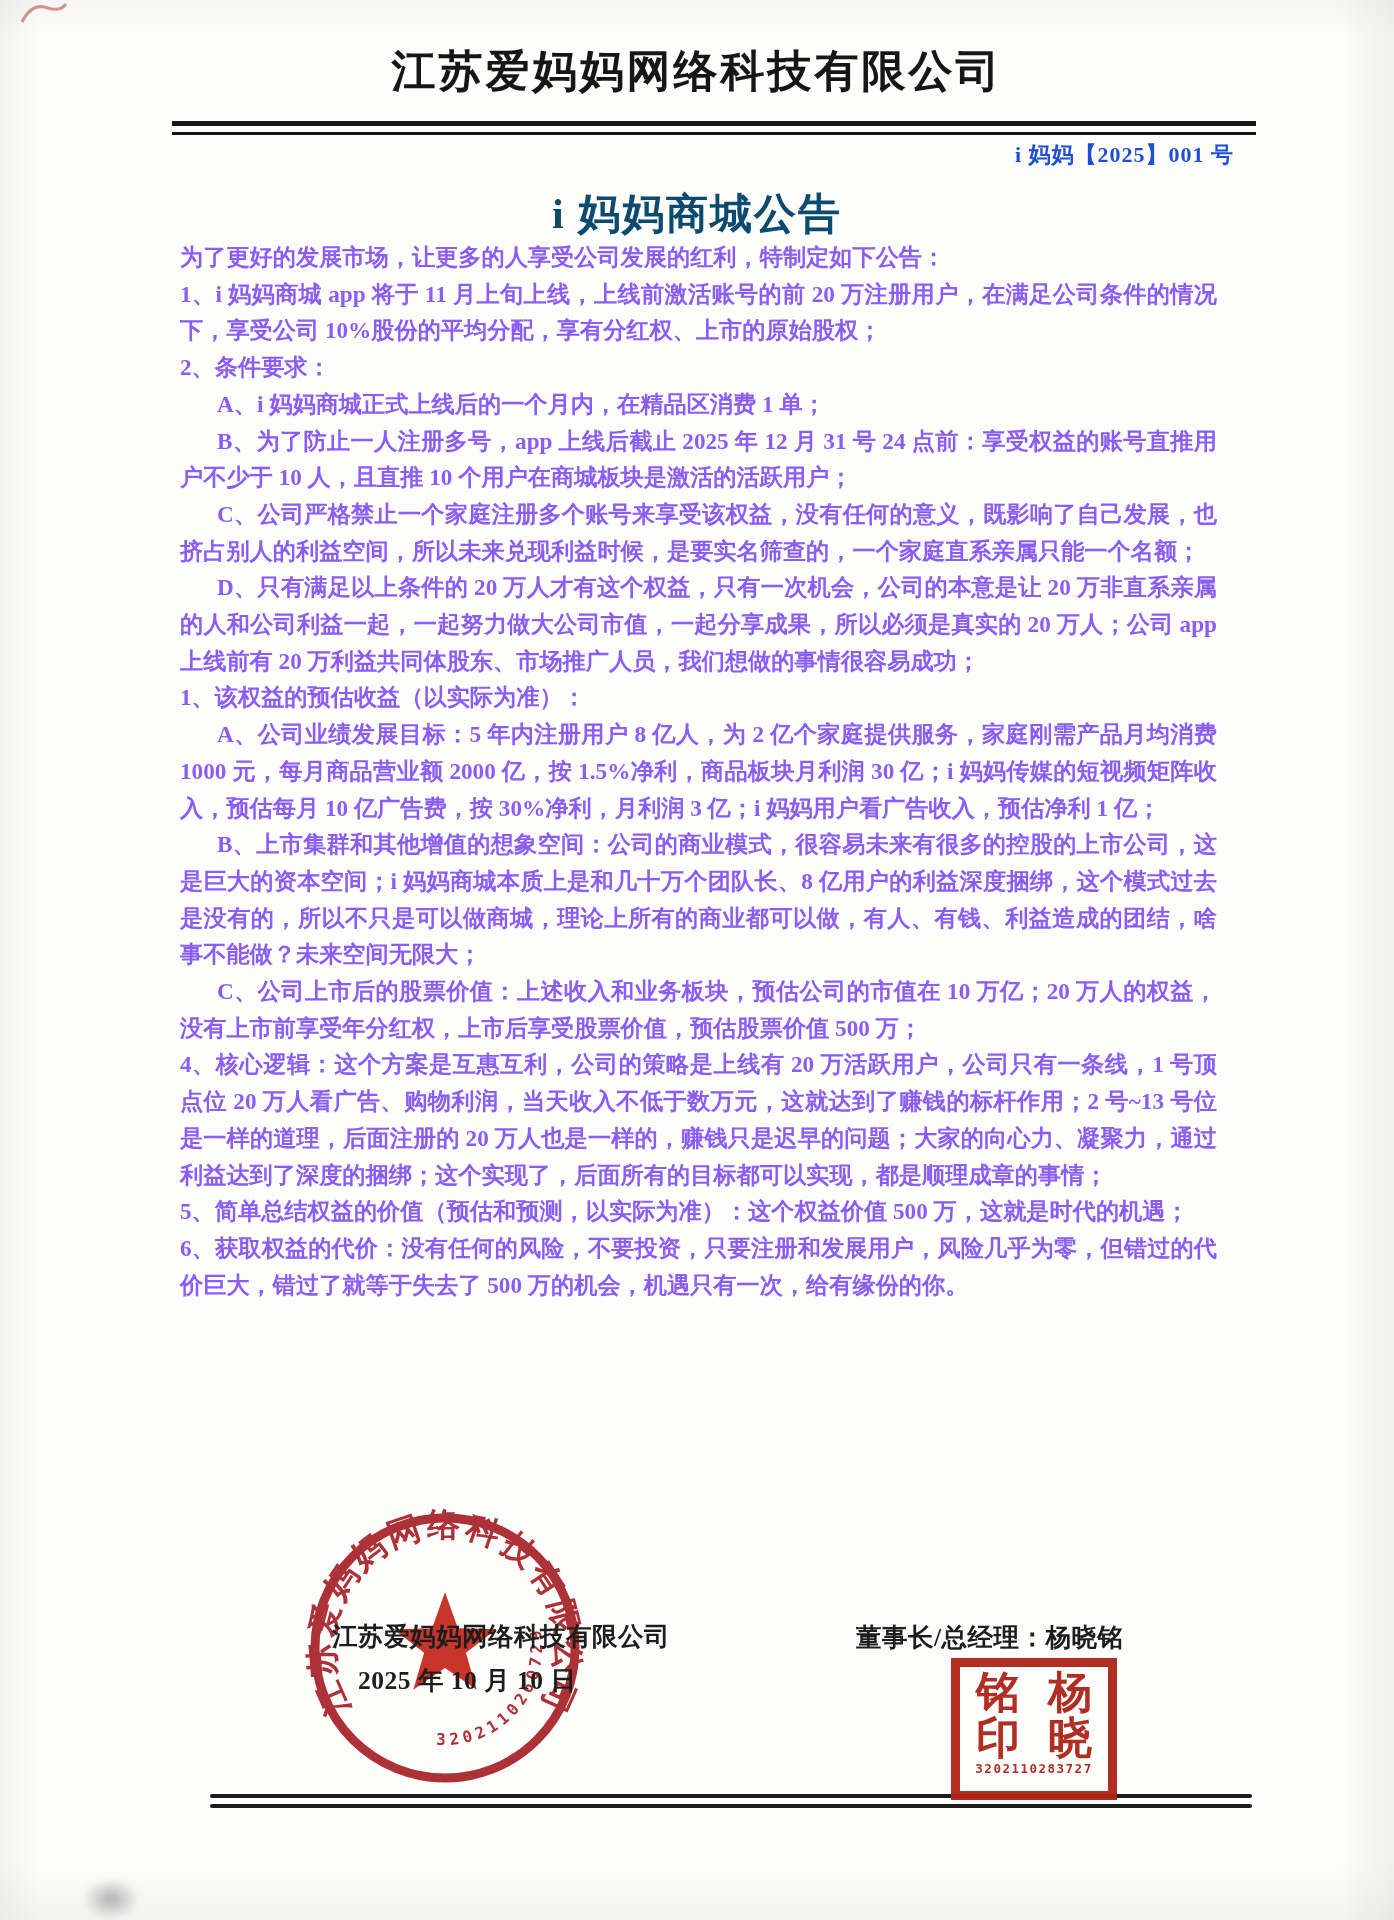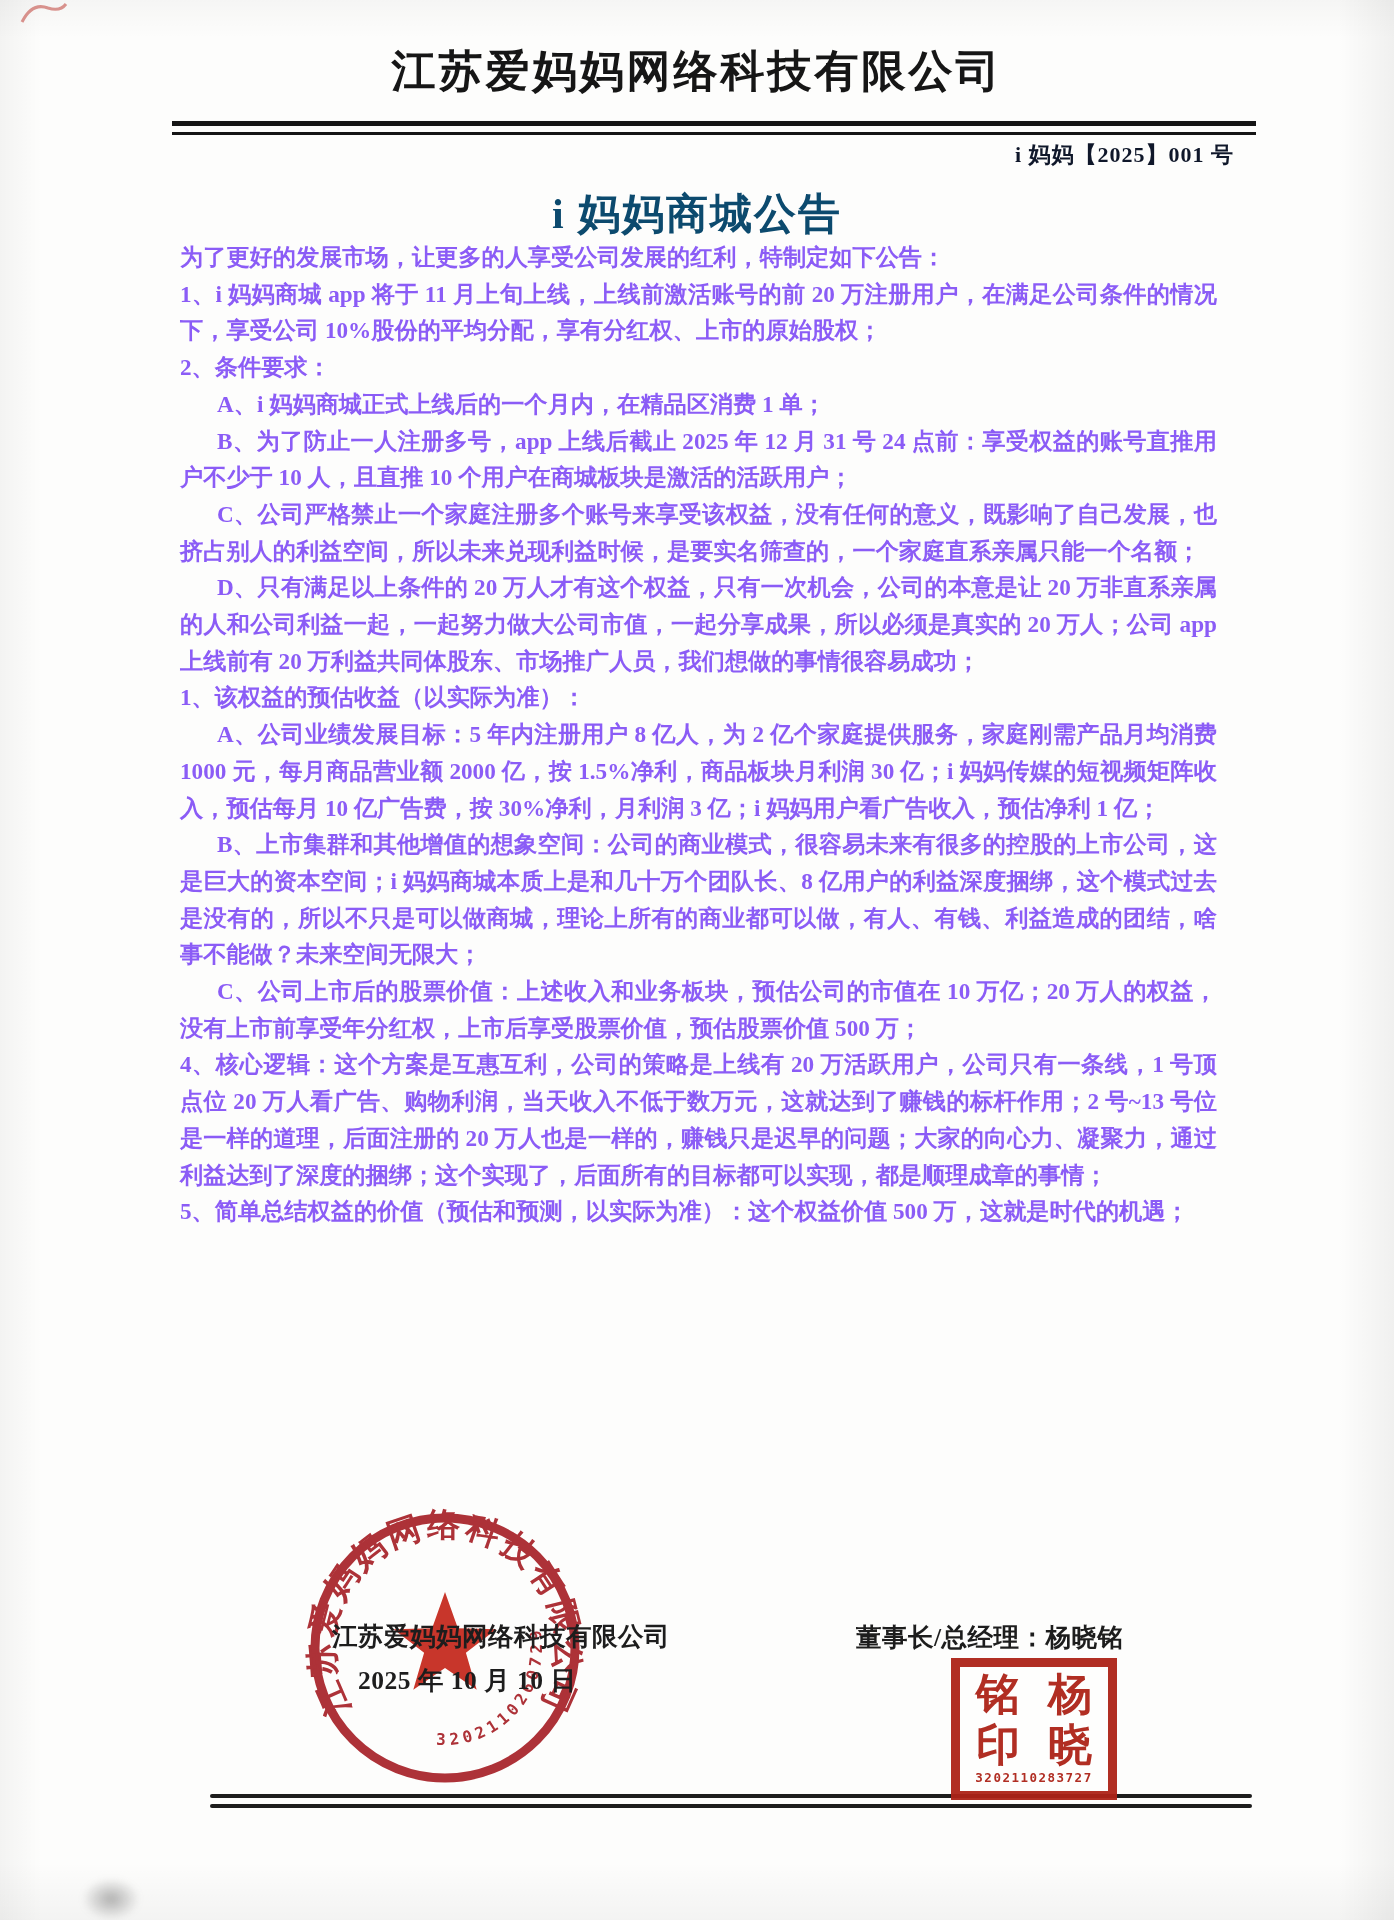--- a/index.html
+++ b/index.html
@@ -25,21 +25,21 @@
     font-family:"Liberation Sans","DejaVu Sans",sans-serif;
     color:#161616;
   }
   .header-rule{
     position:absolute;left:172px;width:1084px;
   }
   .header-rule .rule-a{height:5px;background:#151515;}
   .header-rule .rule-b{height:3px;background:#151515;margin-top:6px;}
   .doc-number{
     position:absolute;top:140px;right:160px;
-    font-size:22px;font-weight:600;color:#0f172a;letter-spacing:1px;
+    font-size:22px;font-weight:600;color:#1d4ed8;letter-spacing:1px;
   }
   .doc-title{
     position:absolute;top:186px;left:0;width:100%;
     text-align:center;font-size:42px;font-weight:800;letter-spacing:2px;
     color:#0c4a6e;
   }
   .body-text{
     position:absolute;left:180px;top:239px;width:1037px;
     font-size:23.2px;line-height:36.7px;text-align:justify;
     font-weight:600;color:#8b5cf6;
@@ -67,21 +67,21 @@
   .square-seal .chars{
     flex:1;display:grid;grid-template-columns:1fr 1fr;grid-template-rows:1fr 1fr;
     align-items:center;justify-items:center;padding:2px 2px 0 2px;
   }
   .square-seal .chars span{
     font-size:44px;font-weight:900;color:#ad2318;line-height:1;
     font-family:"Liberation Sans","DejaVu Sans",sans-serif;
   }
   .square-seal .seal-num{
     text-align:center;font-size:12.5px;font-weight:800;letter-spacing:1.5px;
-    color:#ad2318;padding-bottom:6px;
+    color:#ad2318;padding-bottom:15px;
     font-family:"DejaVu Sans Mono","Liberation Mono",monospace;
   }
   .smudge{
     position:absolute;left:82px;top:1878px;width:58px;height:42px;
     background:radial-gradient(closest-side, rgba(90,90,90,.45), rgba(90,90,90,0));
     filter:blur(3px);z-index:0;
   }
   .red-mark{position:absolute;left:18px;top:0px;opacity:.55;z-index:0;}
 </style>
 </head>
@@ -126,20 +126,21 @@
     <p class="para sub">A、公司业绩发展目标：5 年内注册用户 8 亿人，为 2 亿个家庭提供服务，家庭刚需产品月均消费 1000 元，每月商品营业额 2000 亿，按 1.5%净利，商品板块月利润 30 亿；i 妈妈传媒的短视频矩阵收入，预估每月 10 亿广告费，按 30%净利，月利润 3 亿；i 妈妈用户看广告收入，预估净利 1 亿；</p>
 
     <p class="para sub">B、上市集群和其他增值的想象空间：公司的商业模式，很容易未来有很多的控股的上市公司，这是巨大的资本空间；i 妈妈商城本质上是和几十万个团队长、8 亿用户的利益深度捆绑，这个模式过去是没有的，所以不只是可以做商城，理论上所有的商业都可以做，有人、有钱、利益造成的团结，啥事不能做？未来空间无限大；</p>
 
     <p class="para sub">C、公司上市后的股票价值：上述收入和业务板块，预估公司的市值在 10 万亿；20 万人的权益，没有上市前享受年分红权，上市后享受股票价值，预估股票价值 500 万；</p>
 
     <p class="para top">4、核心逻辑：这个方案是互惠互利，公司的策略是上线有 20 万活跃用户，公司只有一条线，1 号顶点位 20 万人看广告、购物利润，当天收入不低于数万元，这就达到了赚钱的标杆作用；2 号~13 号位是一样的道理，后面注册的 20 万人也是一样的，赚钱只是迟早的问题；大家的向心力、凝聚力，通过利益达到了深度的捆绑；这个实现了，后面所有的目标都可以实现，都是顺理成章的事情；</p>
 
     <p class="para top">5、简单总结权益的价值（预估和预测，以实际为准）：这个权益价值 500 万，这就是时代的机遇；</p>
 
+    <p class="para top">6、获取权益的代价：没有任何的风险，不要投资，只要注册和发展用户，风险几乎为零，但错过的代价巨大，错过了就等于失去了 500 万的机会，机遇只有一次，给有缘份的你。</p>
   </div>
 
 <svg class="round-seal" width="290" height="290" viewBox="0 0 290 290">
   <defs>
     <path id="arcTop" d="M 53.3 209.2 A 112 112 0 1 1 236.7 209.2" fill="none"></path>
     <path id="arcNum" d="M 128.2 240.5 A 97 97 0 0 0 207.4 70.7" fill="none"></path>
   </defs>
   <circle cx="145" cy="145" r="130" fill="none" stroke="#a8232a" stroke-width="9"></circle>
   <polygon points="145,89 157.9,125.2 196.4,126.3 165.9,149.8 176.7,186.7 145,165 113.3,186.7 124.1,149.8 93.6,126.3 132.1,125.2" fill="#c5281c"></polygon>
   <text font-size="33" font-weight="bold" fill="#a8232a" letter-spacing="4" font-family="Liberation Sans, DejaVu Sans, sans-serif">

